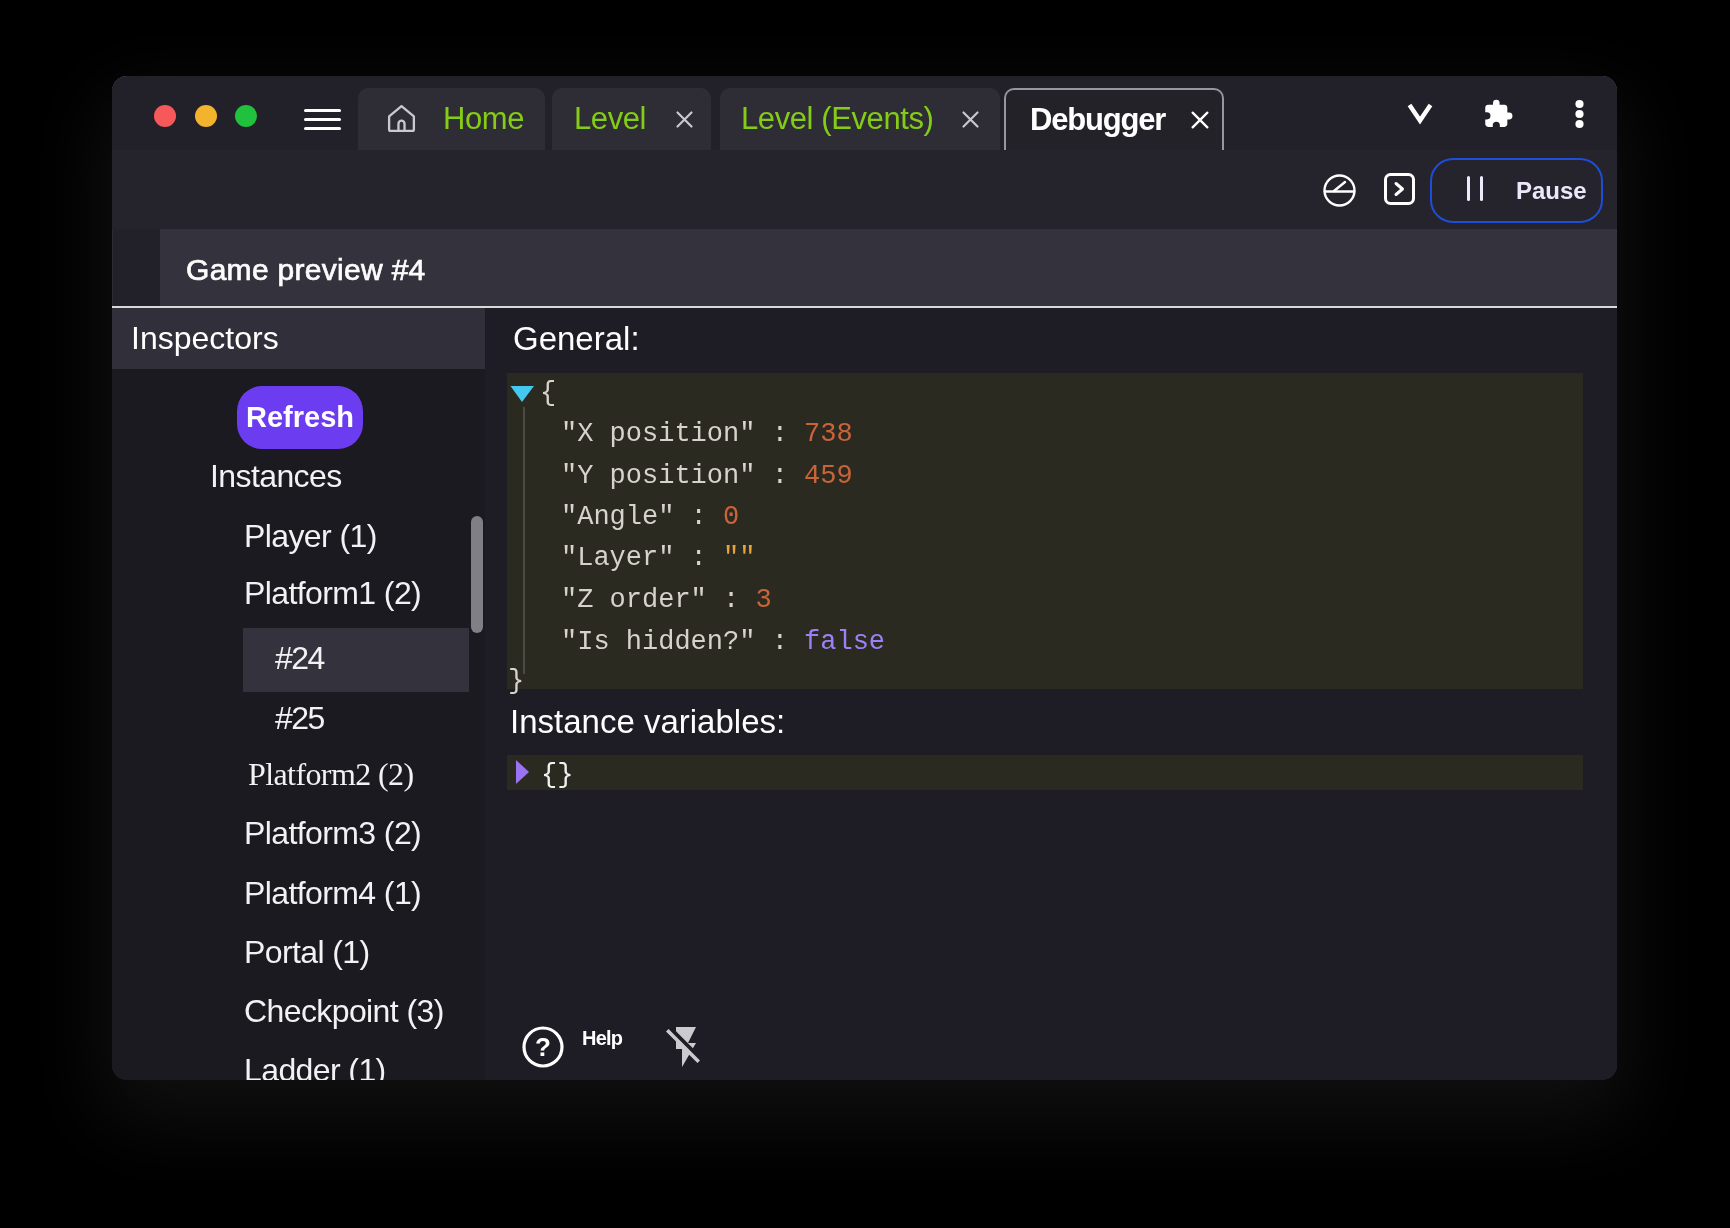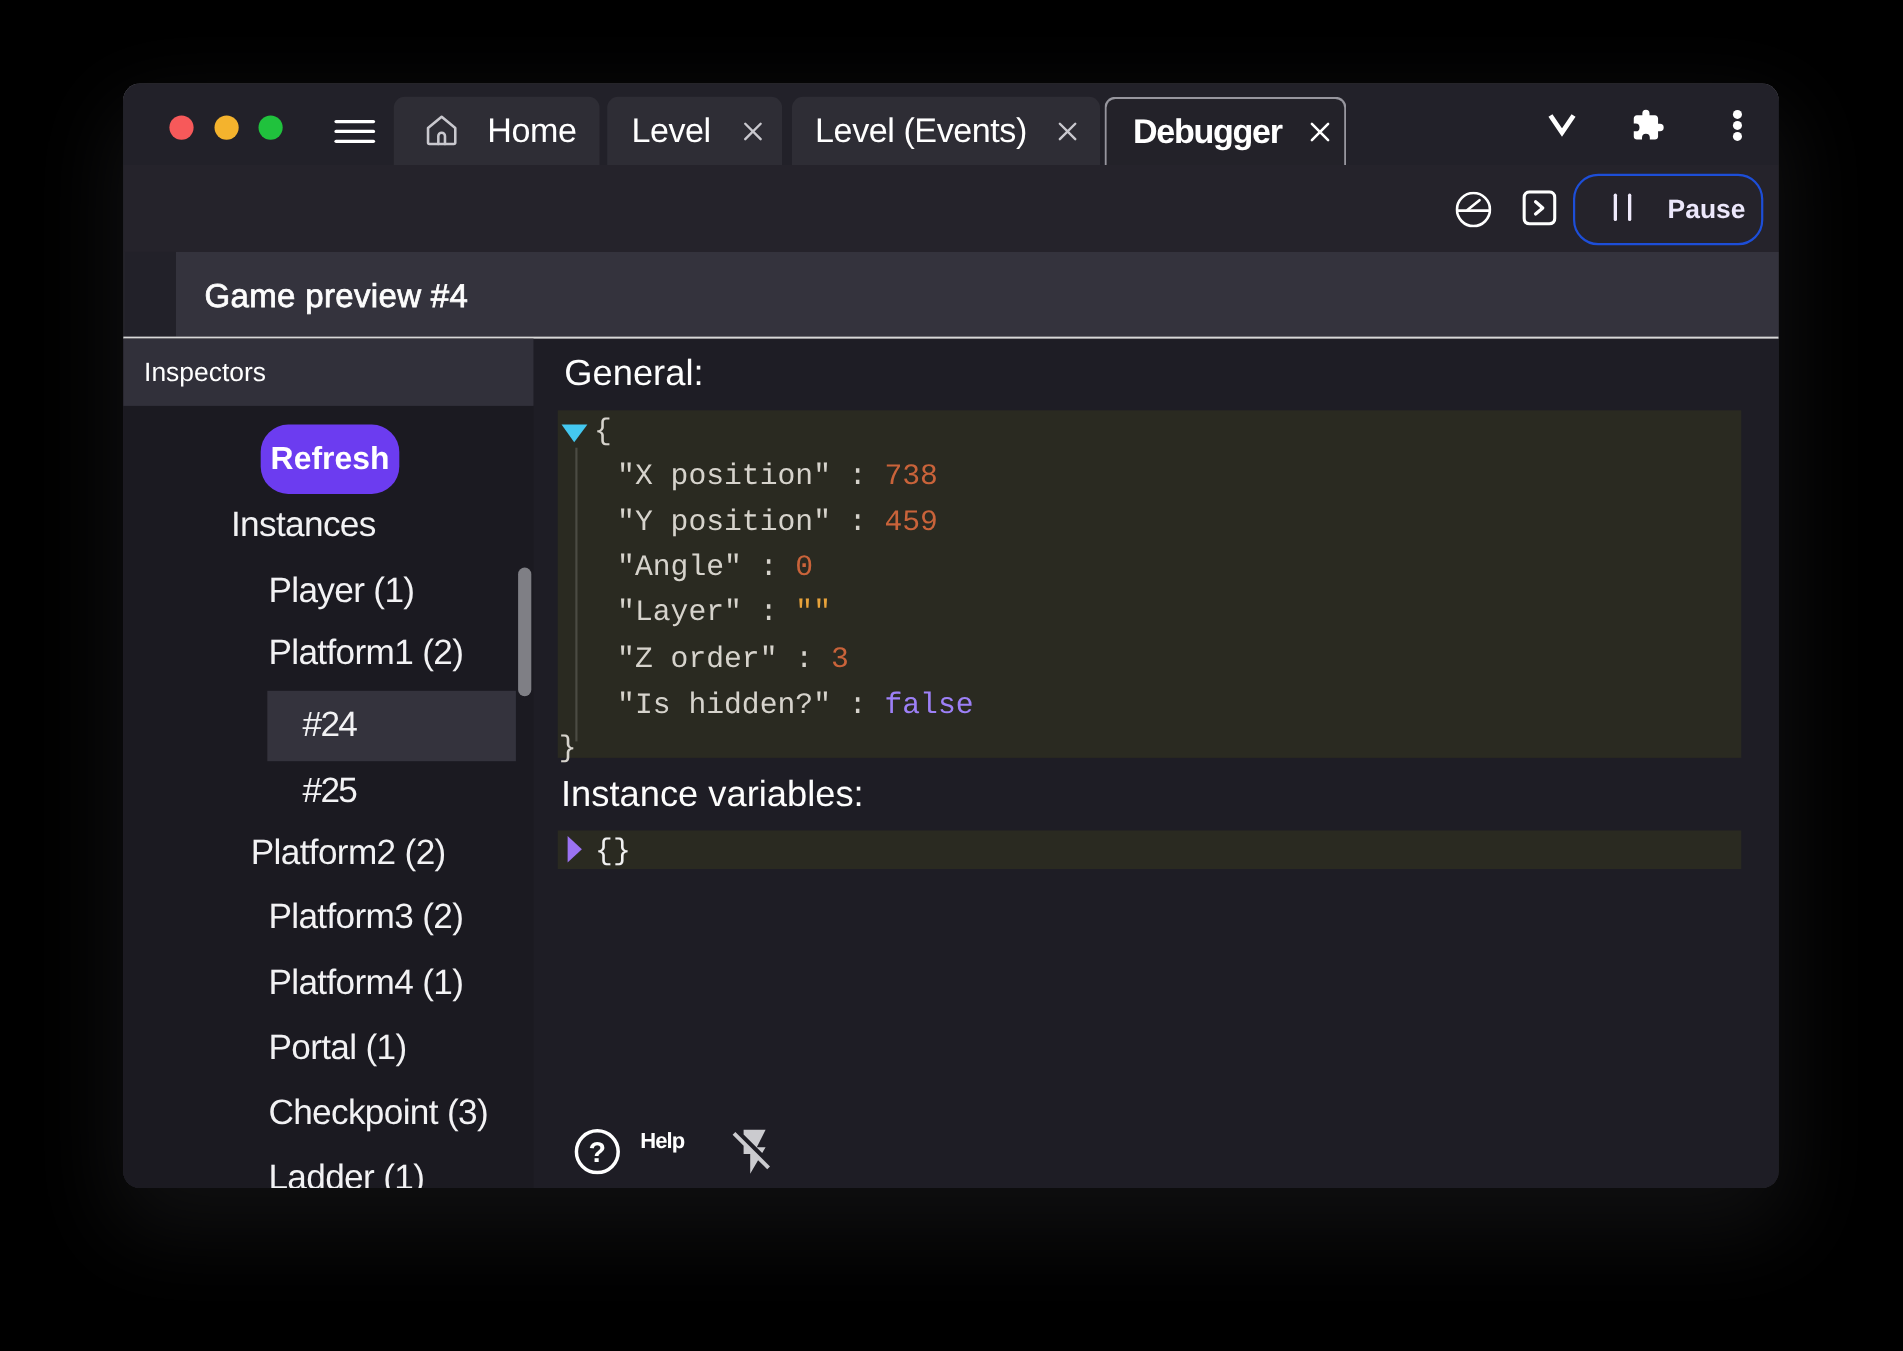--- a/index.html
+++ b/index.html
@@ -10,41 +10,41 @@
     box-shadow: inset 0 1.5px 0 rgba(255,255,255,0.32), inset 0 0 0 1px rgba(255,255,255,0.05),
       0 30px 80px 12px rgba(145,145,155,0.11); }
   .abs { position:absolute; }
 
   
   .titlerow { position:absolute; left:0; top:0; width:100%; height:74px; background:#222129; }
   .light { position:absolute; top:28.5px; width:22px; height:22px; border-radius:50%; }
   .burger i { position:absolute; left:0; width:37px; height:3px; background:#fff; border-radius:1.5px; }
 
   .tab { position:absolute; top:11.6px; height:62.4px; background:#2e2d35;
-    border-radius:10px 10px 0 0; display:flex; align-items:center; color:#ffffff;
+    border-radius:10px 10px 0 0; display:flex; align-items:center; color:#84cc16;
     font-size:31px; letter-spacing:-0.4px; }
   .tab.active { background:#232229; border:2px solid #97969e; border-bottom:none;
     color:#ffffff; }
 
   
   .toolrow { position:absolute; left:0; top:74px; width:100%; height:79px; background:#25232b; }
   .pausebtn { position:absolute; left:1318px; top:8px; width:173px; height:65px;
     border:2px solid #1d4ed8; border-radius:23px; }
 
   
   .gamebar { position:absolute; left:0; top:153px; width:100%; height:76.5px; background:#34333d;margin-left:48px; }
   .gamebar .t { position:absolute; left:26px; top:calc(50% + 3px); transform:translateY(-50%);
     color:#fdfdfd; font-size:30px; font-weight:400; letter-spacing:0.3px; -webkit-text-stroke:0.7px #fdfdfd; }
   .sep { position:absolute; left:0; top:229.5px; width:100%; height:2.5px; background:#d8d8d8; }
 
   
   .content { position:absolute; left:0; top:232px; width:100%; height:772px; background:#1e1d25; }
   .sidebar { position:absolute; left:0; top:0; width:373px; height:100%; background:#1b1a21; }
   .sidehead { position:absolute; left:0; top:0; width:100%; height:61px; background:#31303a;
-    display:flex; align-items:center; padding-left:19px; color:#fff; font-size:24px; }
+    display:flex; align-items:center; padding-left:19px; color:#fff; font-size:32px; }
   .refresh { position:absolute; left:125px; top:78px; width:126px; height:63px;
     background:#6c3cf0; border-radius:25px; display:flex; align-items:center; justify-content:center;
     color:#fff; font-size:29px; font-weight:bold; }
   .treeitem { position:absolute; color:#f2f2f4; font-size:32px; white-space:nowrap; letter-spacing:-0.6px; }
   .selrow { position:absolute; left:131px; top:320px; width:226px; height:64px; background:#34333d; }
   .sthumb { position:absolute; left:359px; top:208px; width:12px; height:117px;
     border-radius:6px; background:#7f7f85; }
 
   .main { position:absolute; left:373px; top:0; width:1132px; height:100%; }
   .h1 { position:absolute; color:#fdfdfd; font-size:33px; }
@@ -168,21 +168,21 @@
 
     <div class="sidebar">
       <div class="sidehead">Inspectors</div>
       <div class="refresh">Refresh</div>
       <div class="selrow"></div>
       <div class="treeitem" style="left:98px; top:150px;">Instances</div>
       <div class="treeitem" style="left:132px; top:210px;">Player (1)</div>
       <div class="treeitem" style="left:132px; top:267px;">Platform1 (2)</div>
       <div class="treeitem" style="left:163px; top:332px; letter-spacing:-1.5px;">#24</div>
       <div class="treeitem" style="left:163px; top:392px; letter-spacing:-1.5px;">#25</div>
-      <div class="treeitem" style="left:116px; top:448px;">Platform2 (2)</div>
+      <div class="treeitem" style="left:136px; top:448px;font-family:Liberation Serif, serif;">Platform2 (2)</div>
       <div class="treeitem" style="left:132px; top:507px;">Platform3 (2)</div>
       <div class="treeitem" style="left:132px; top:567px;text-align:center;">Platform4 (1)</div>
       <div class="treeitem" style="left:132px; top:626px;">Portal (1)</div>
       <div class="treeitem" style="left:132px; top:685px;">Checkpoint (3)</div>
       <div class="treeitem" style="left:132px; top:744px;">Ladder (1)</div>
       <div class="sthumb"></div>
     </div>
   </div>
 
 </div>

